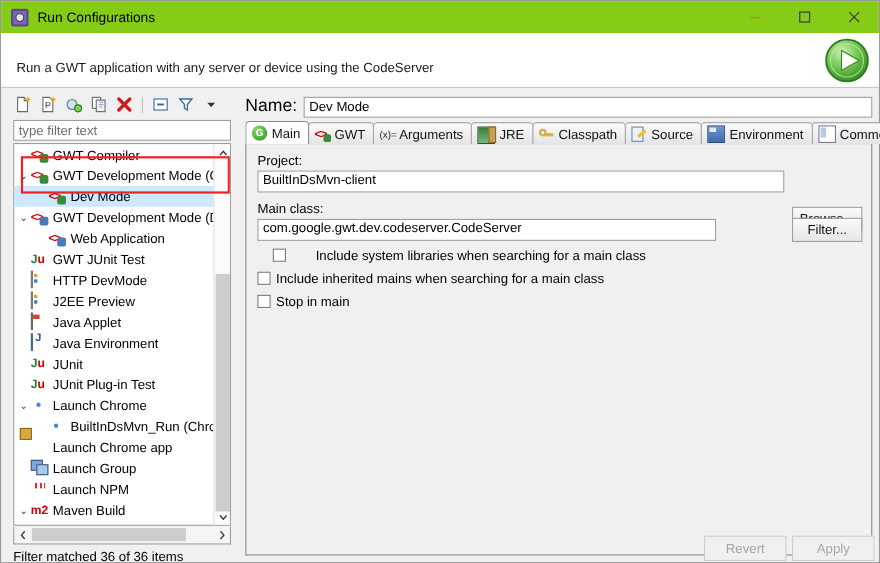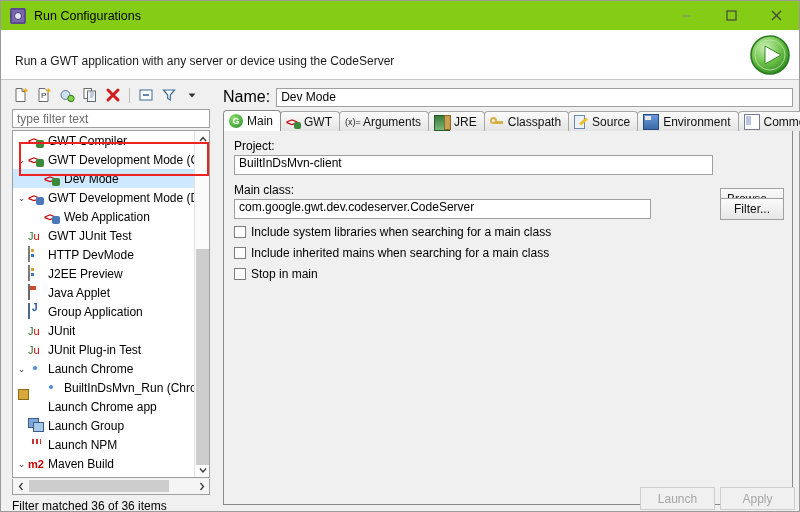--- a/index.html
+++ b/index.html
@@ -151,21 +151,21 @@
 
   
   .ic-gwt { font-weight: bold; font-size: 11px; color: #cc0000; line-height: 16px; letter-spacing: -1px; }
   .ic-gwt::after {
     content: ""; position: absolute; right: 0; bottom: 1px;
     width: 8px; height: 8px; border-radius: 2px;
   }
   .ic-gwt.g-green::after { background: #3a8a3a; }
   .ic-gwt.g-blue::after { background: #4a78b8; }
   .ic-ju {
-    font-weight: normal; font-size: 11px; line-height: 16px;
+    font-weight: bold; font-size: 11px; line-height: 16px;
   }
   .ic-ju .j { color: #2a7a2a; }
   .ic-ju .u { color: #cc0000; }
   .ic-doc {
     width: 11px; height: 14px; margin-top: 1px;
     background: #eaeaea; border: 1px solid #7b7b7b;
     position: relative;
   }
   .ic-doc::after {
     content: ""; position: absolute; left: 2px; top: 2px;
@@ -610,21 +610,21 @@
             <span class="tlabel">J2EE Preview</span>
           </div>
           <div class="trow">
             <span class="twisty"></span>
             <span class="ticon"><span class="ic-applet"></span></span>
             <span class="tlabel">Java Applet</span>
           </div>
           <div class="trow">
             <span class="twisty"></span>
             <span class="ticon"><span class="ic-javaapp"></span></span>
-            <span class="tlabel">Group Application</span>
+            <span class="tlabel">Java Environment</span>
           </div>
           <div class="trow">
             <span class="twisty"></span>
             <span class="ticon"><span class="ic-ju"><span class="j">J</span><span class="u">u</span></span></span>
             <span class="tlabel">JUnit</span>
           </div>
           <div class="trow">
             <span class="twisty"></span>
             <span class="ticon"><span class="ic-ju"><span class="j">J</span><span class="u">u</span></span></span>
             <span class="tlabel">JUnit Plug-in Test</span>
@@ -750,31 +750,31 @@
         <span>BuiltInDsMvn-client</span>
       </div>
       <div class="btn" style="left:496px; top:23px; width:64px;margin-top:34px;">Browse...</div>
 
       <div class="field-label" style="left:10px; top:52px;">Main class:</div>
       <div class="text-field" style="left:10px; top:68px; width:417px;">
         <span>com.google.gwt.dev.codeserver.CodeServer</span>
       </div>
       <div class="btn" style="left:496px; top:67px; width:64px;">Filter...</div>
 
-      <div class="chk-row" style="left:10px; top:94px;">
+      <div class="chk-row" style="left:24px; top:94px;gap:22px;">
         <span class="chk"></span>
         <span>Include system libraries when searching for a main class</span>
       </div>
       <div class="chk-row" style="left:10px; top:115px;">
         <span class="chk"></span>
         <span>Include inherited mains when searching for a main class</span>
       </div>
       <div class="chk-row" style="left:10px; top:136px;">
         <span class="chk"></span>
         <span>Stop in main</span>
       </div>
     </div>
   </div>
 
-  <div class="bottom-btn" style="left:639px; top:486px;">Launch</div>
+  <div class="bottom-btn" style="left:639px; top:486px;">Revert</div>
   <div class="bottom-btn" style="left:719px; top:486px;">Apply</div>
 
 </div>
 
 </body></html>

